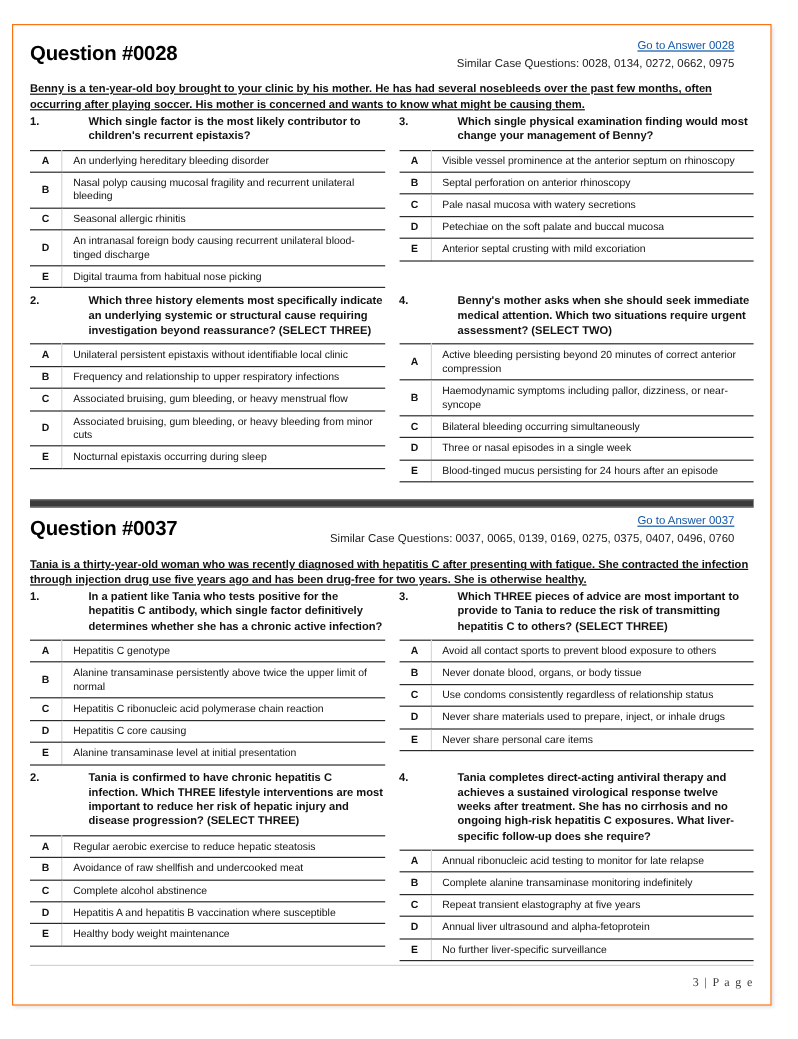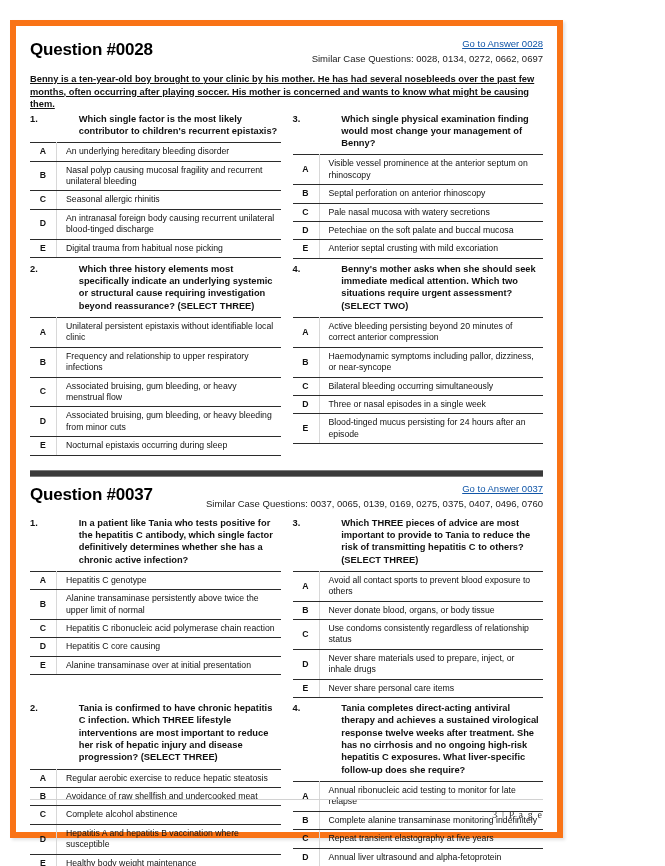--- a/index.html
+++ b/index.html
@@ -12,24 +12,24 @@
     height: 866px;
     font-family: "Liberation Sans", sans-serif;
     color: #111111;
     overflow: hidden;
   }
 
   .page-sheet {
     position: absolute;
     left: 10px;
     top: 20px;
-    width: 553px;
+    width: 633px;
     height: 818px;
     background: #ffffff;
-    border: 6px solid #f97316;
+    border: 1px solid #f97316;
     box-sizing: border-box;
     box-shadow: 2px 2px 3px rgba(0,0,0,0.12);
   }
 
   .page-inner {
     position: relative;
     padding: 12px 14px 0 14px;
     height: 100%;
     box-sizing: border-box;
   }
@@ -53,21 +53,21 @@
     font-size: 17px;
     font-weight: bold;
     letter-spacing: -0.2px;
     color: #000000;
     margin: 0;
     padding-top: 2px;
     line-height: 20px;
   }
   .q-head-right {
     position: absolute;
-    right: 0;
+    right: 16px;
     top: 0;
     text-align: right;
   }
   .answer-link {
     font-size: 9.5px;
     color: #1156a8;
     text-decoration: underline;
     font-weight: normal;
     display: block;
     line-height: 12px;
@@ -163,21 +163,21 @@
 <body>
 
 <div class="page-sheet">
   <div class="page-inner">
 
     <div class="question-block">
       <div class="q-head">
         <h1 class="q-title">Question #0028</h1>
         <div class="q-head-right">
           <a class="answer-link">Go to Answer 0028</a>
-          <div class="similar-line">Similar Case Questions: 0028, 0134, 0272, 0662, 0697</div>
+          <div class="similar-line">Similar Case Questions: 0028, 0134, 0272, 0662, 0975</div>
         </div>
       </div>
 
       <div class="vignette">Benny is a ten-year-old boy brought to your clinic by his mother. He has had several nosebleeds over the past few months, often occurring after playing soccer. His mother is concerned and wants to know what might be causing them.</div>
 
       <div class="cols">
         <div class="col">
           <div class="q-stem">
             <span class="q-num">1.</span>
             <span class="q-text">Which single factor is the most likely contributor to children's recurrent epistaxis?</span>
@@ -309,20 +309,21 @@
 
     <div class="question-block">
       <div class="q-head">
         <h1 class="q-title">Question #0037</h1>
         <div class="q-head-right">
           <a class="answer-link">Go to Answer 0037</a>
           <div class="similar-line">Similar Case Questions: 0037, 0065, 0139, 0169, 0275, 0375, 0407, 0496, 0760</div>
         </div>
       </div>
 
+      <div class="vignette">Tania is a thirty-year-old woman who was recently diagnosed with hepatitis C after presenting with fatigue. She contracted the infection through injection drug use five years ago and has been drug-free for two years. She is otherwise healthy.</div>
 
       <div class="cols">
         <div class="col">
           <div class="q-stem">
             <span class="q-num">1.</span>
             <span class="q-text">In a patient like Tania who tests positive for the hepatitis C antibody, which single factor definitively determines whether she has a chronic active infection?</span>
           </div>
           <table class="options">
               <tbody>
             <tr>
@@ -336,21 +337,21 @@
             <tr>
               <td class="letter">C</td>
               <td class="text">Hepatitis C ribonucleic acid polymerase chain reaction</td>
             </tr>
             <tr>
               <td class="letter">D</td>
               <td class="text">Hepatitis C core causing</td>
             </tr>
             <tr>
               <td class="letter">E</td>
-              <td class="text">Alanine transaminase over at initial presentation</td>
+              <td class="text">Alanine transaminase level at initial presentation</td>
             </tr>
           </tbody>
             </table>
         </div>
 
         <div class="col">
           <div class="q-stem">
             <span class="q-num">3.</span>
             <span class="q-text">Which THREE pieces of advice are most important to provide to Tania to reduce the risk of transmitting hepatitis C to others? (SELECT THREE)</span>
           </div>

